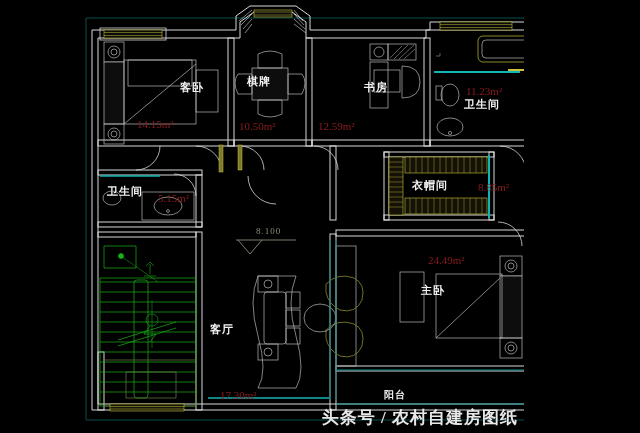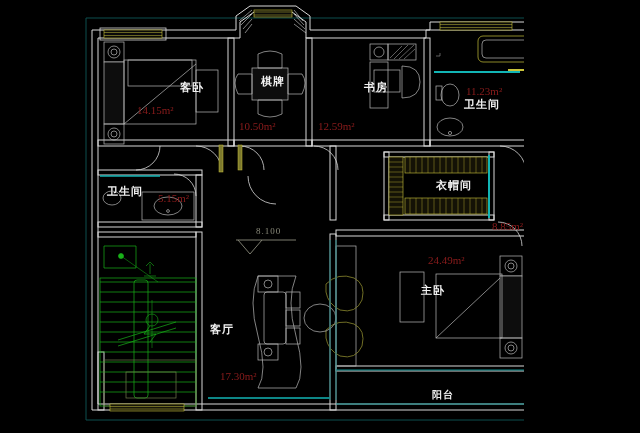--- a/index.html
+++ b/index.html
@@ -359,41 +359,42 @@
       <path d="M238,240 L250,254 L262,240"></path>
     </g>
 
     <g>
       <line x1="330" y1="240" x2="330" y2="400" stroke="#0f6f6f" stroke-width="1"></line>
       <line x1="336" y1="240" x2="336" y2="400" stroke="#0f6f6f" stroke-width="1"></line>
     </g>
   </svg>
 
   <div class="lbl room-name" style="left:180px;top:80px;">客卧</div>
-  <div class="lbl room-area" style="left:137px;top:104px;">14.15m²</div>
-
-  <div class="lbl room-name" style="left:261px;top:74px;">棋牌</div>
+  <div class="lbl room-area" style="left:137px;top:118px;">14.15m²</div>
+
+  <div class="lbl room-name" style="left:247px;top:74px;">棋牌</div>
   <div class="lbl room-area" style="left:239px;top:120px;">10.50m²</div>
 
   <div class="lbl room-name" style="left:332px;top:80px;margin-left:32px;">书房</div>
   <div class="lbl room-area" style="left:318px;top:120px;">12.59m²</div>
 
   <div class="lbl room-area" style="left:466px;top:85px;">11.23m²</div>
   <div class="lbl room-name" style="left:464px;top:97px;">卫生间</div>
 
   <div class="lbl room-name" style="left:107px;top:184px;">卫生间</div>
   <div class="lbl room-area" style="left:158px;top:192px;text-align:right;">5.15m²</div>
 
-  <div class="lbl room-name" style="left:436px;top:178px;">衣帽间</div>
-  <div class="lbl room-area" style="left:492px;top:181px;margin-top:39px;">8.85m²</div>
+  <div class="lbl room-name" style="left:412px;top:178px;">衣帽间</div>
+  <div class="lbl room-area" style="left:478px;top:181px;">8.85m²</div>
 
   <div class="lbl room-area" style="left:428px;top:254px;">24.49m²</div>
   <div class="lbl room-name" style="left:421px;top:283px;">主卧</div>
 
   <div class="lbl room-name" style="left:210px;top:322px;">客厅</div>
-  <div class="lbl room-area" style="left:220px;top:370px;">17.30m²</div>
-
-  <div class="lbl bal-name" style="left:384px;top:388px;margin-left:48px;">阳台</div>
+  <div class="lbl room-area" style="left:220px;top:389px;">17.30m²</div>
+
+  <div class="lbl bal-name" style="left:384px;top:388px;">阳台</div>
 
   <div class="lbl elev-txt" style="left:256px;top:226px;">8.100</div>
 
+  <div class="watermark">头条号 / 农村自建房图纸</div>
 
 </div>
 
 </body></html>

